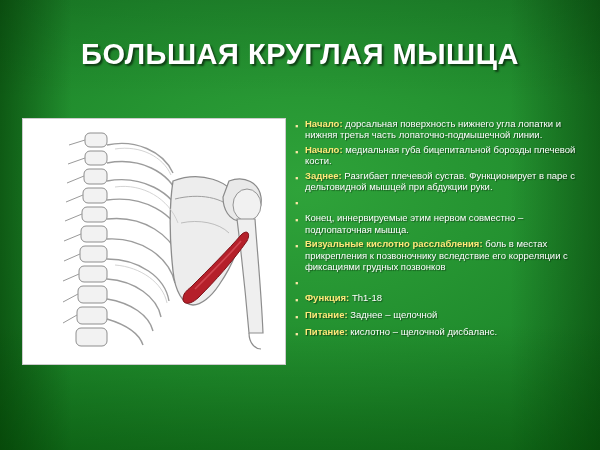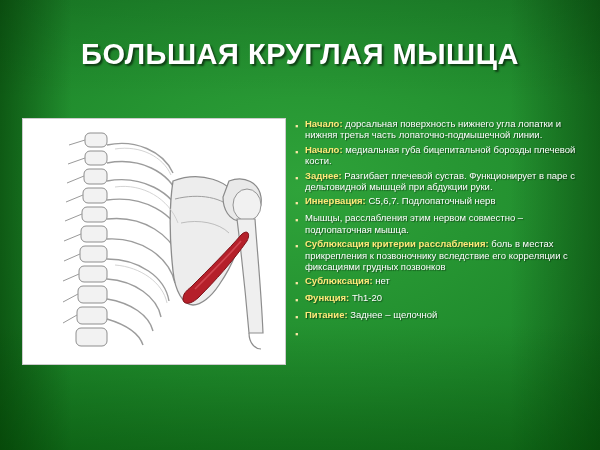--- a/index.html
+++ b/index.html
@@ -183,46 +183,45 @@
       <span class="bullet-text"><b>Начало:</b><span> медиальная губа бицепитальной борозды плечевой кости.</span></span>
     </div>
 
     <div class="bullet-row">
       <span class="bullet-marker">▪</span>
       <span class="bullet-text"><b>Заднее:</b><span> Разгибает плечевой сустав. Функционирует в паре с дельтовидной мышцей при абдукции руки.</span></span>
     </div>
 
     <div class="bullet-row">
       <span class="bullet-marker">▪</span>
-      <span class="bullet-text"><b>Иннервация:</b><span> C5,6,7. Подлопаточный нерв</span></span>
-    </div>
-
-    <div class="bullet-row">
-      <span class="bullet-marker">▪</span>
-      <span class="bullet-text"><b></b><span>Мышцы, расслабления этим нервом совместно – подлопаточная мышца.</span></span>
-    </div>
-
-    <div class="bullet-row">
-      <span class="bullet-marker">▪</span>
-      <span class="bullet-text"><b>Сублюксация критерии расслабления:</b><span> боль в местах прикрепления к позвоночнику вследствие его корреляции с фиксациями грудных позвонков</span></span>
-    </div>
-
-    <div class="bullet-row">
-      <span class="bullet-marker">▪</span>
-      <span class="bullet-text"><b>Сублюксация:</b><span> нет</span></span>
-    </div>
-
-    <div class="bullet-row">
-      <span class="bullet-marker">▪</span>
-      <span class="bullet-text"><b>Функция:</b><span> Th1-20</span></span>
+    </div>
+
+    <div class="bullet-row">
+      <span class="bullet-marker">▪</span>
+      <span class="bullet-text"><b></b><span>Конец, иннервируемые этим нервом совместно – подлопаточная мышца.</span></span>
+    </div>
+
+    <div class="bullet-row">
+      <span class="bullet-marker">▪</span>
+      <span class="bullet-text"><b>Визуальные кислотно расслабления:</b><span> боль в местах прикрепления к позвоночнику вследствие его корреляции с фиксациями грудных позвонков</span></span>
+    </div>
+
+    <div class="bullet-row">
+      <span class="bullet-marker">▪</span>
+    </div>
+
+    <div class="bullet-row">
+      <span class="bullet-marker">▪</span>
+      <span class="bullet-text"><b>Функция:</b><span> Th1-18</span></span>
     </div>
 
     <div class="bullet-row">
       <span class="bullet-marker">▪</span>
       <span class="bullet-text"><b>Питание:</b><span> Заднее – щелочной</span></span>
     </div>
 
     <div class="bullet-row">
       <span class="bullet-marker">▪</span>
+      <span class="bullet-text"><b>Питание:</b><span> кислотно – щелочной дисбаланс.</span></span>
     </div>
 
   </div>
 </div>
 
 </body></html>

